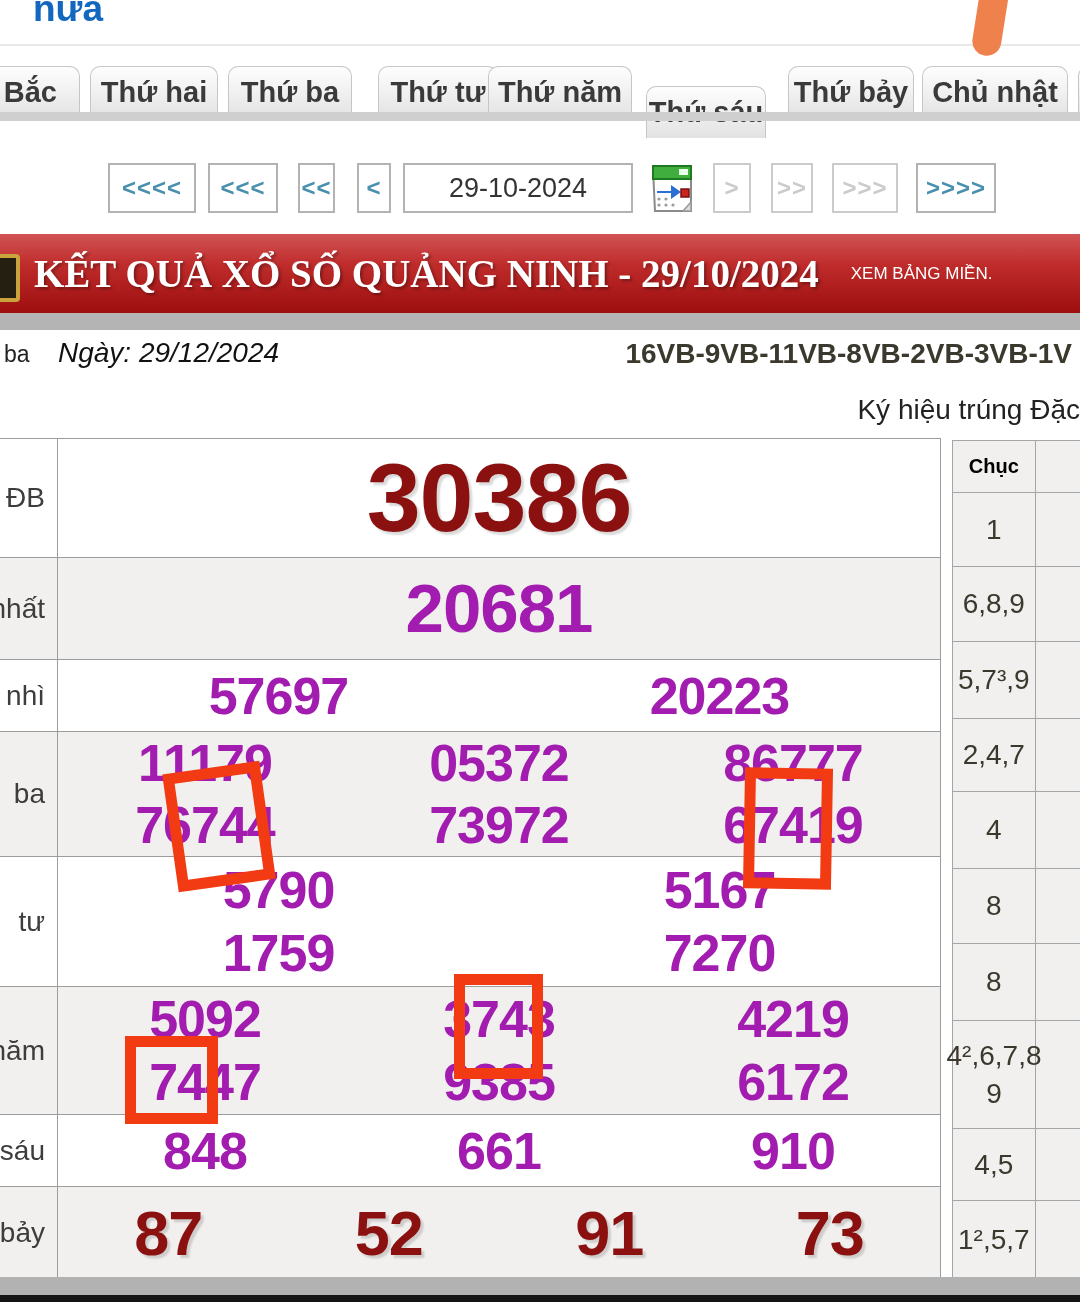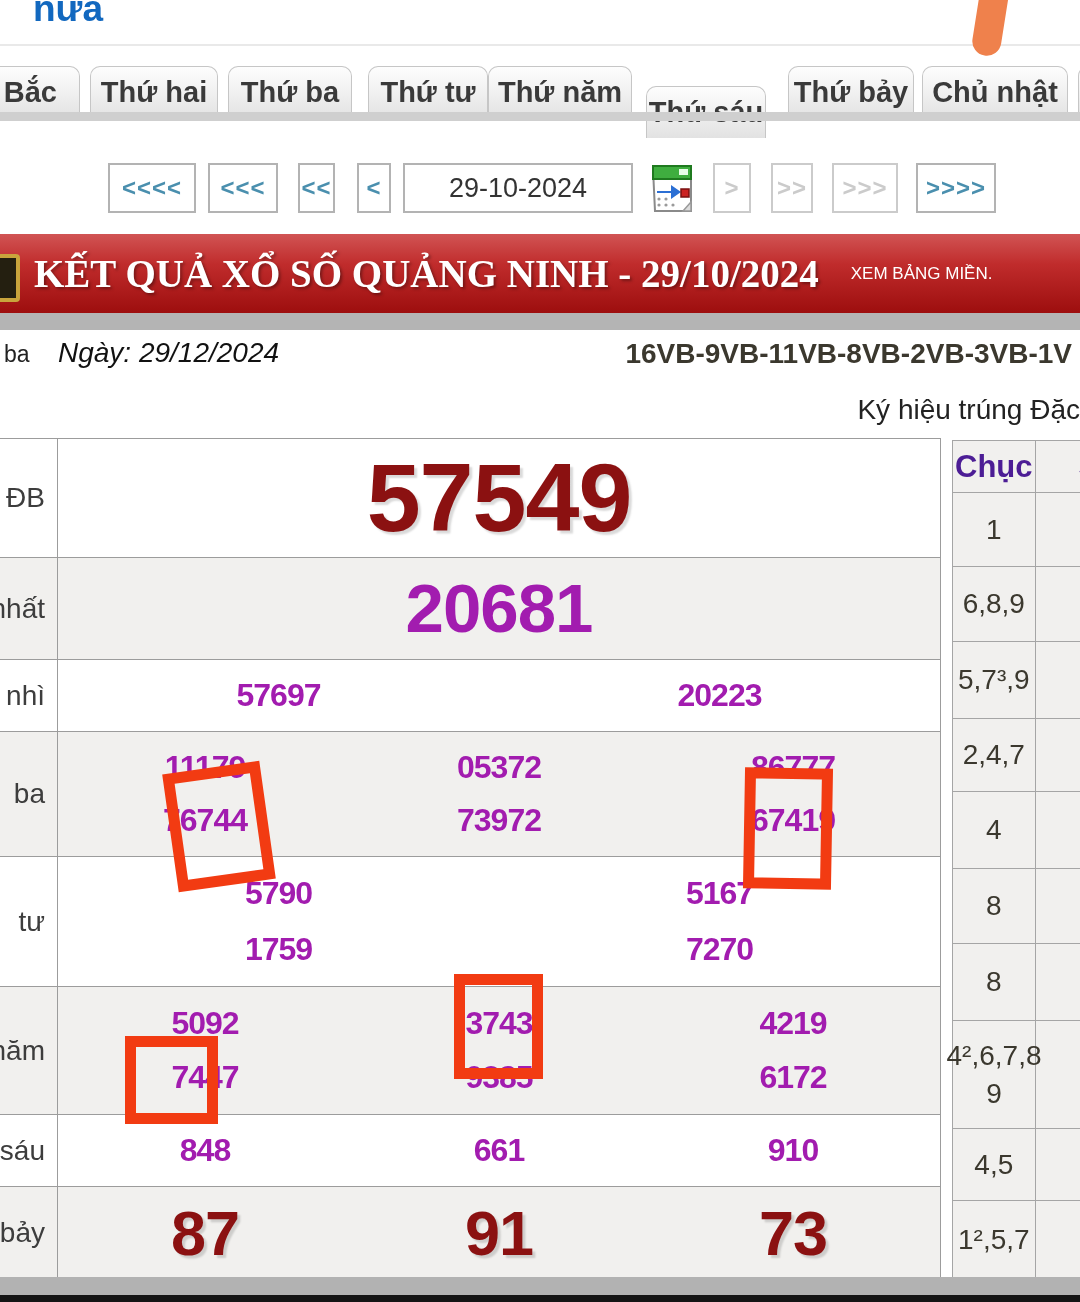--- a/index.html
+++ b/index.html
@@ -50,32 +50,32 @@
               border:1px solid #9c9c9c;border-bottom:none;background:#fff;}
   .mrow{display:flex;box-sizing:border-box;border-bottom:1px solid #9c9c9c;}
   .mrow.alt{background:#f1f0ee;}
   .mlab{width:113px;box-sizing:border-box;border-right:1px solid #9c9c9c;display:flex;align-items:center;
         justify-content:flex-end;padding-right:12px;font-size:28px;color:#3d3d3d;}
   .mvals{flex:1;display:flex;flex-direction:column;justify-content:space-evenly;}
   .mline{display:flex;}
   .mcell{flex:1;text-align:center;font-weight:bold;color:#a21caf;letter-spacing:-1px;}
   .db .mcell{font-size:97px;color:#8b1111;text-shadow:3px 3px 2px rgba(0,0,0,.15);}
   .first .mcell{font-size:69px;}
-  .num .mcell{font-size:32px;}
+  .num .mcell{font-size:52px;}
   .seven .mcell{font-size:63px;color:#8b1111;text-shadow:3px 3px 2px rgba(0,0,0,.15);}
 
   
   .side{position:absolute;left:952px;top:440px;width:210px;box-sizing:border-box;
         border:1px solid #a5a5a5;border-bottom:none;}
   .srow{display:flex;box-sizing:border-box;border-bottom:1px solid #a5a5a5;background:#f1f0ee;}
   .sc1{width:83px;box-sizing:border-box;border-right:1px solid #a5a5a5;display:flex;align-items:center;
        justify-content:center;font-size:28px;color:#3b382e;white-space:pre-line;text-align:center;line-height:1.35;}
   .sc2{width:126px;display:flex;align-items:center;justify-content:center;font-size:34px;font-weight:bold;
        color:#3b382e;text-shadow:2px 2px 0 #fff;}
-  .shead .sc1,.shead .sc2{font-weight:bold;font-size:31px;color:#4c1d95;text-shadow:none;}
+  .shead .sc1,.shead .sc2{font-weight:bold;font-size:20px;color:#000000;text-shadow:none;}
 
   
   .sq{position:absolute;box-sizing:border-box;border:11px solid #f23b12;background:transparent;z-index:6;}
   .sq1{left:170px;top:767px;width:98px;height:119px;transform:rotate(-8deg);}
   .sq2{left:744px;top:768px;width:88px;height:121px;transform:rotate(1deg);}
   .sq3{left:454px;top:974px;width:89px;height:105px;}
   .sq4{left:125px;top:1036px;width:93px;height:88px;}
 
   
   .footer-gray{position:absolute;left:0;top:1277px;width:100%;height:18px;background:#b2b2b2;}
@@ -87,21 +87,21 @@
 <div class="page">
 
   <span class="nua">nữa</span>
   <div class="top-hr"></div>
   <div class="marker" style="background: rgb(239, 129, 76);"></div>
 
   <div id="tabbar">
       <div class="tab" style="left: -45px; width: 125px;">n Bắc</div>
       <div class="tab" style="left: 90px; width: 128px;">Thứ hai</div>
       <div class="tab" style="left: 228px; width: 124px;">Thứ ba</div>
-      <div class="tab" style="left: 368px; width: 120px;">Thứ tư</div>
+      <div class="tab" style="left: 378px; width: 120px;">Thứ tư</div>
       <div class="tab" style="left: 488px; width: 144px;">Thứ năm</div>
       <div class="tab" style="left: 646px; width: 120px; margin-top: 20px;">Thứ sáu</div>
       <div class="tab" style="left: 788px; width: 126px;">Thứ bảy</div>
       <div class="tab" style="left: 922px; width: 146px;">Chủ nhật</div>
       <div class="tab" style="left: 1078px; width: 60px;"></div>
     </div>
   <div class="tabstrip"></div>
 
   <div id="datenav">
     <div class="datebox">29-10-2024</div>
@@ -138,21 +138,21 @@
   <span class="weekday">ba</span>
   <span class="ngay">Ngày: 29/12/2024</span>
   <span class="codes">16VB-9VB-11VB-8VB-2VB-3VB-1V</span>
   <span class="kyhieu">Ký hiệu trúng Đặc</span>
 
   <div class="main-table" id="mainTable">
       <div class="mrow db" style="height: 119px;">
         <div class="mlab">ĐB</div>
         <div class="mvals">
           <div class="mline">
-            <div class="mcell">57549</div>
+            <div class="mcell">30386</div>
           </div>
         </div>
       </div>
       <div class="mrow first alt" style="height: 102px;">
         <div class="mlab">nhất</div>
         <div class="mvals">
           <div class="mline">
             <div class="mcell">20681</div>
           </div>
         </div>
@@ -217,20 +217,21 @@
             <div class="mcell">661</div>
             <div class="mcell">910</div>
           </div>
         </div>
       </div>
       <div class="mrow seven alt" style="height: 92px;">
         <div class="mlab">bảy</div>
         <div class="mvals">
           <div class="mline">
             <div class="mcell">87</div>
+            <div class="mcell">52</div>
             <div class="mcell">91</div>
             <div class="mcell">73</div>
           </div>
         </div>
       </div>
     </div>
 
   <div class="side" id="sideTable">
       <div class="srow shead" style="height: 52px;">
         <div class="sc1">Chục</div>

